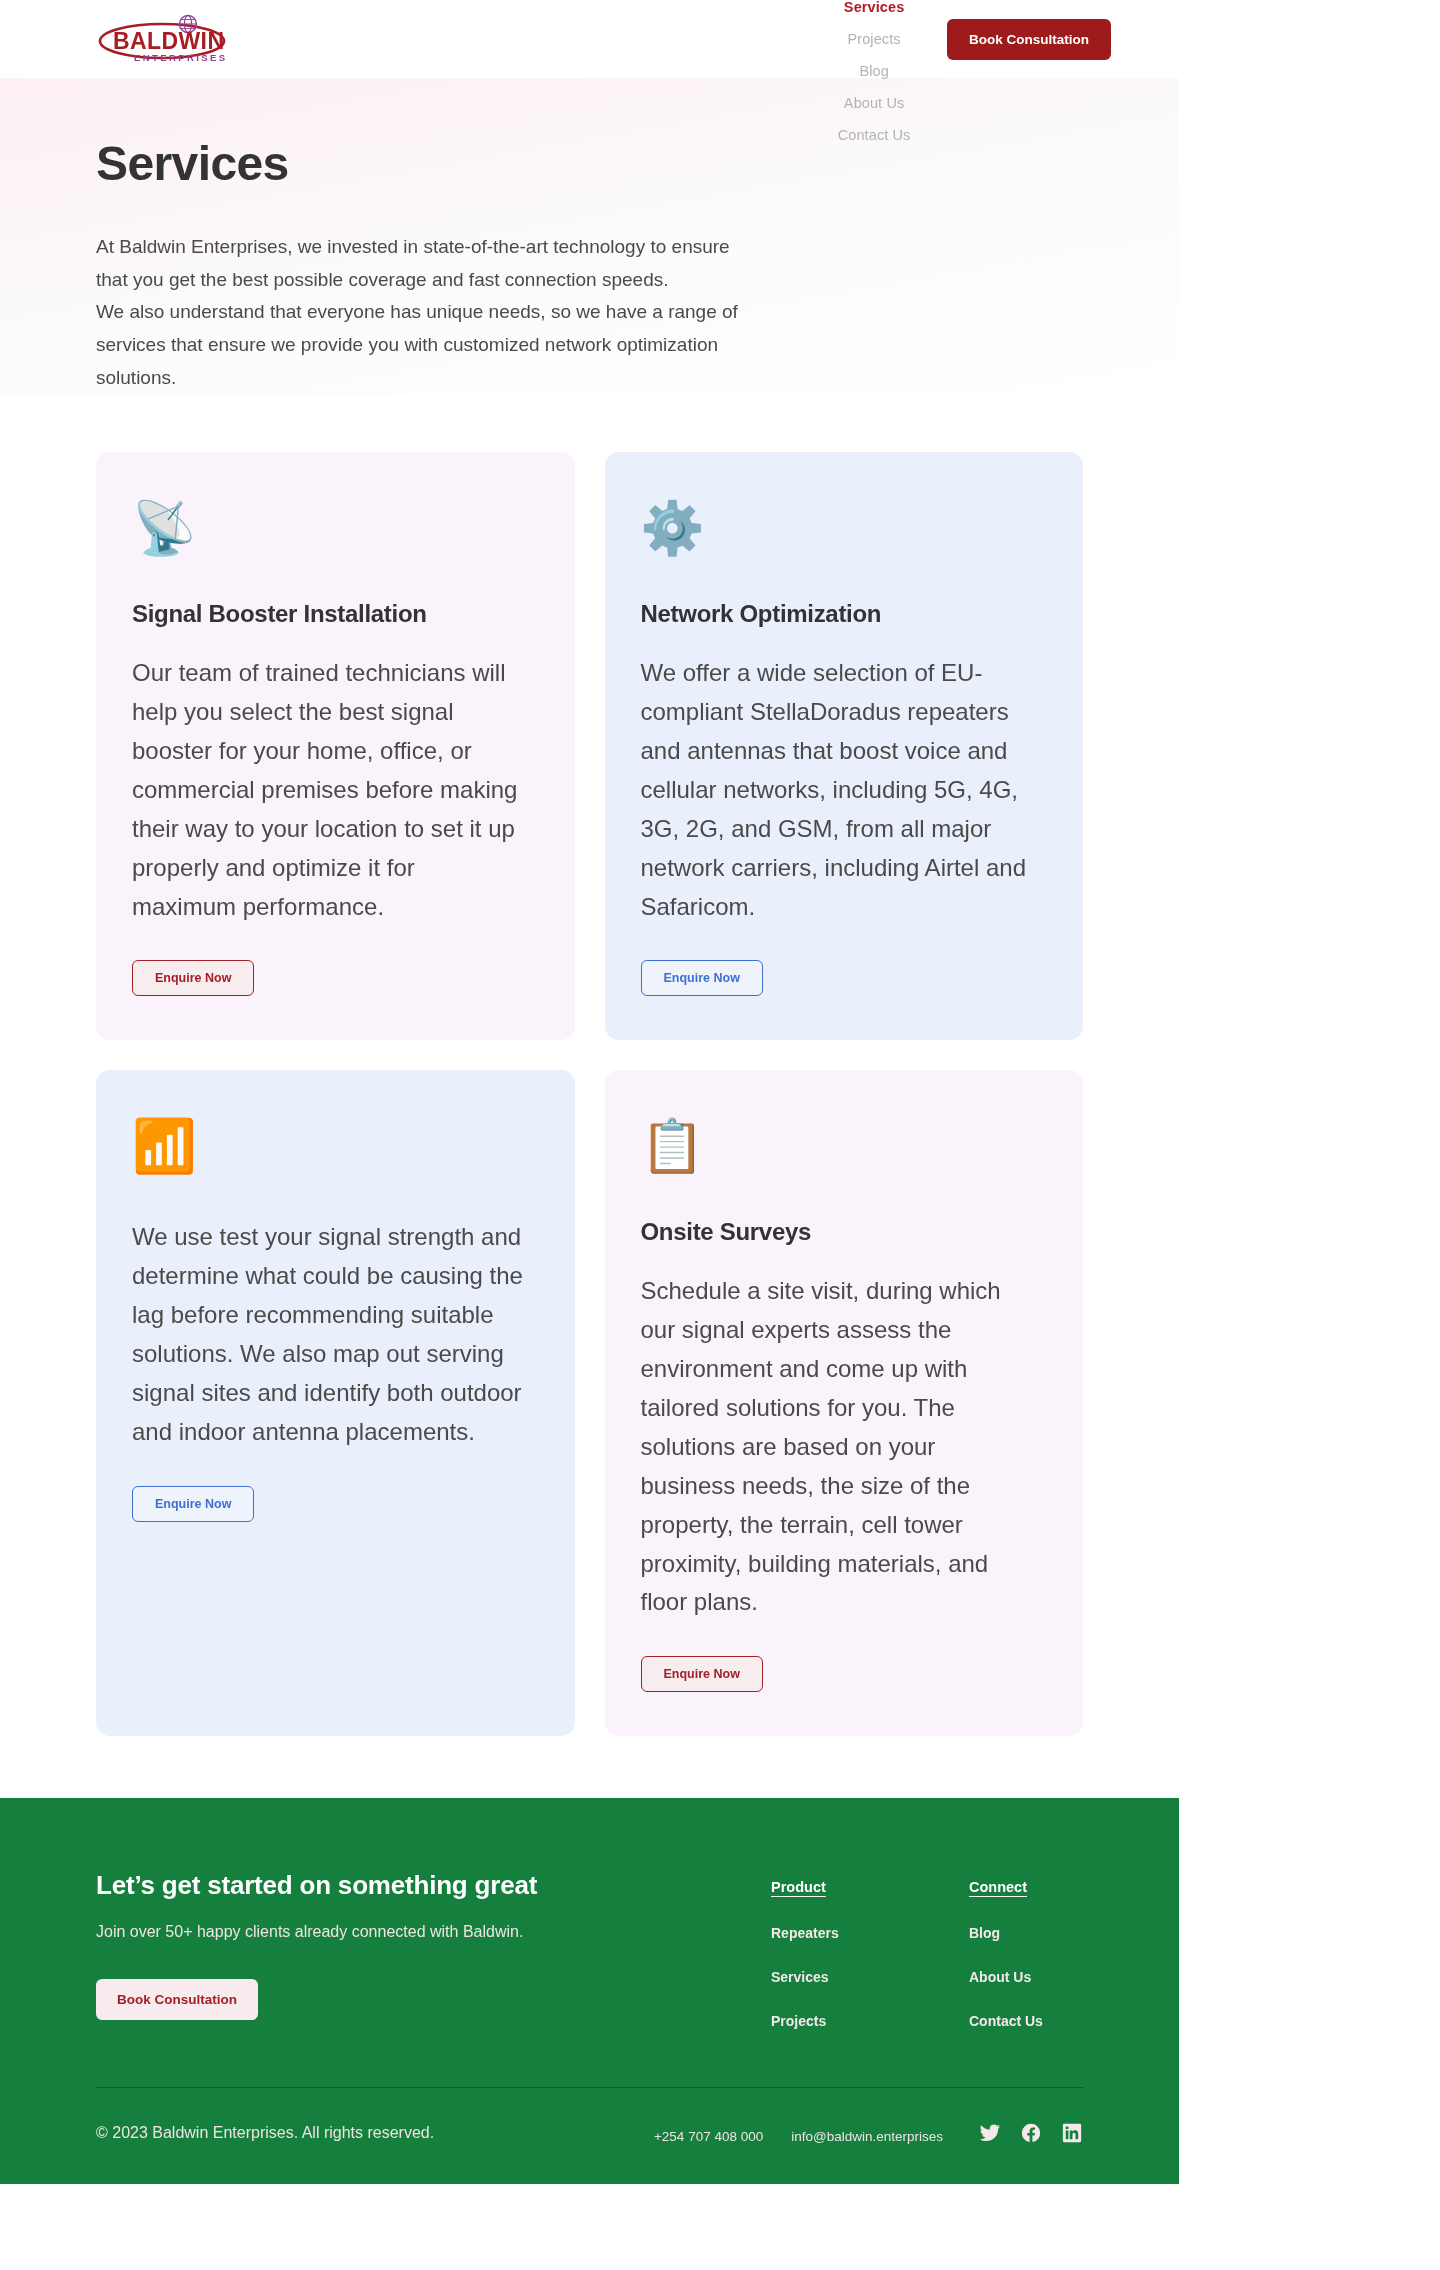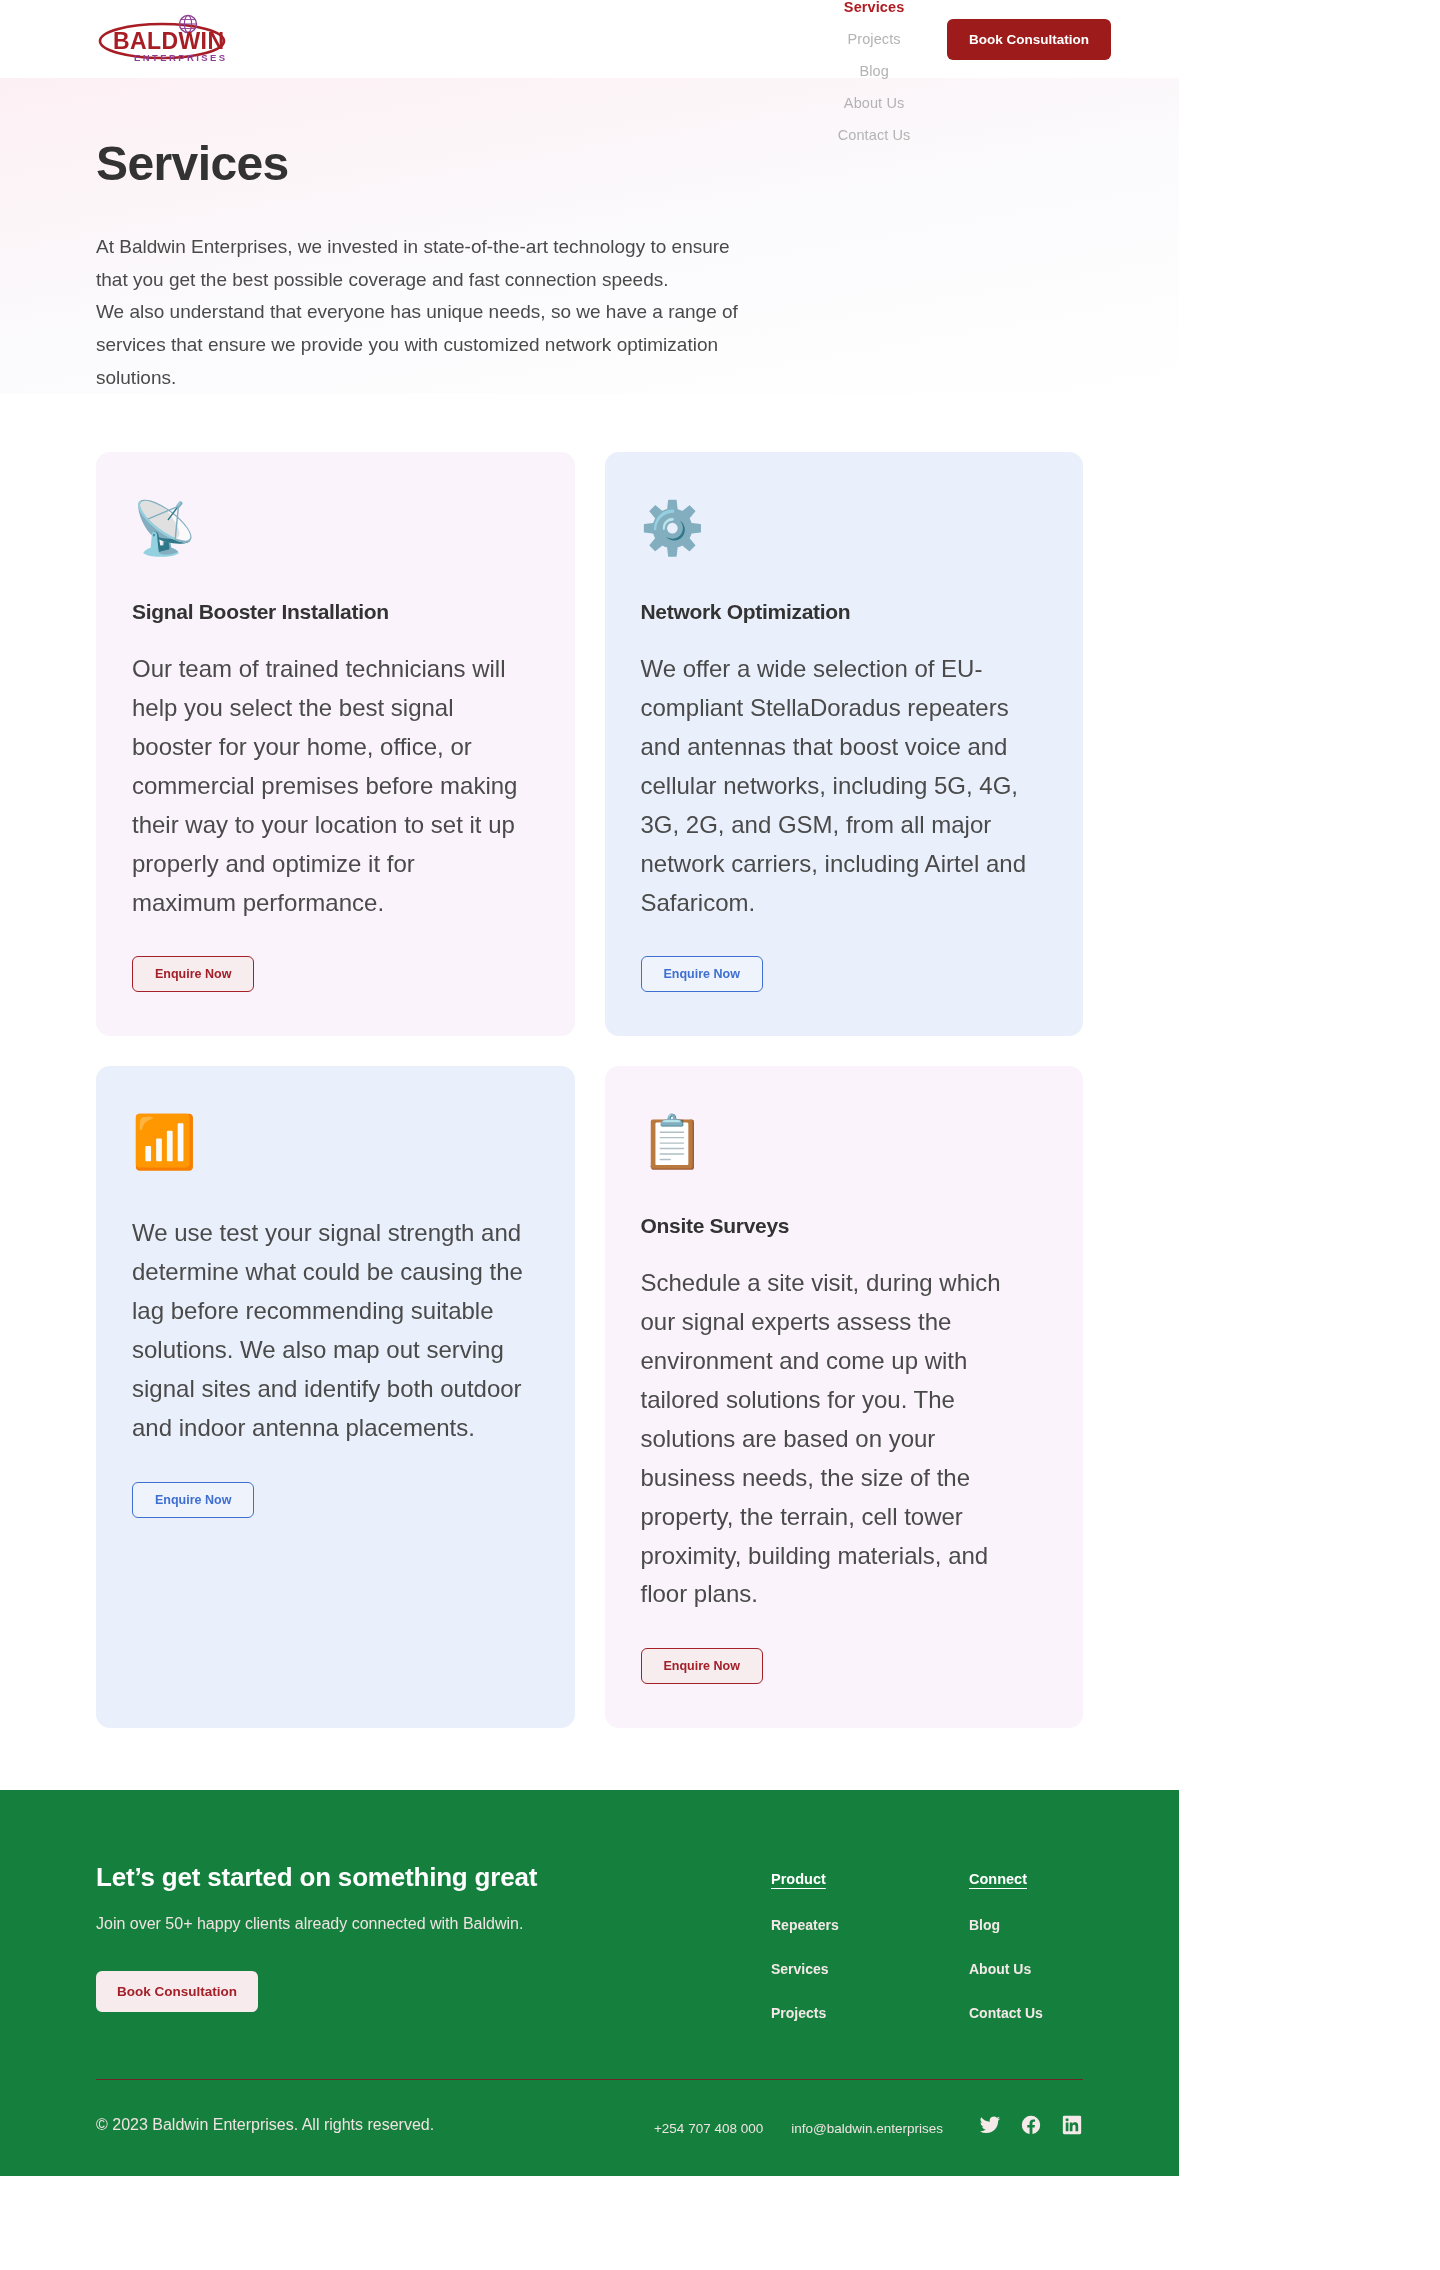--- a/index.html
+++ b/index.html
@@ -133,21 +133,21 @@
 
   .card-icon {
     font-size: 52px;
     line-height: 1;
     margin-bottom: 42px;
     height: 56px;
     display: block;
   }
 
   .card-title {
-    font-size: 21px;
+    font-size: 24px;
     font-weight: bold;
     color: #333333;
     letter-spacing: -0.3px;
     margin-bottom: 26px;
   }
 
   .card-body {
     font-size: 24px;
     line-height: 1.62;
     color: #4a4a4a;

